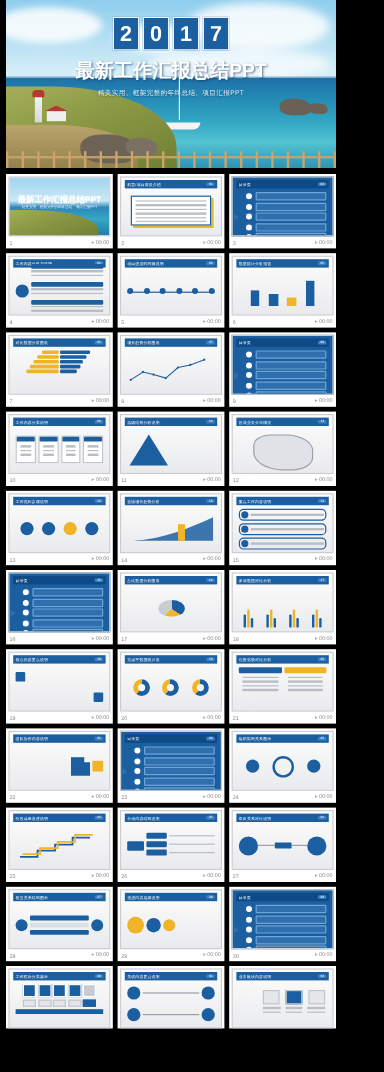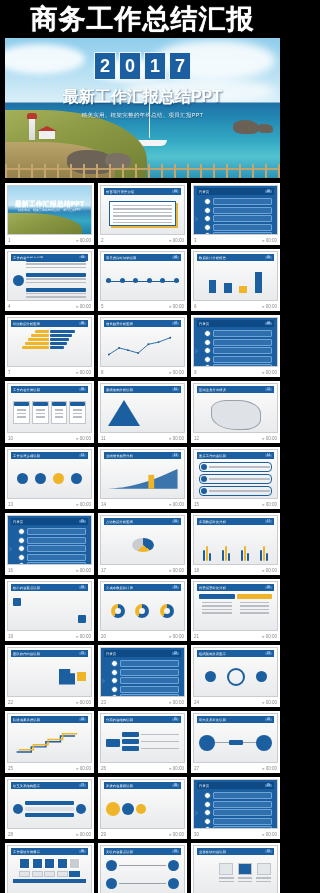--- a/index.html
+++ b/index.html
@@ -162,23 +162,20 @@
   .bx.g{background:#dcdfe3;}
   .flexcol{display:flex;flex-direction:column;gap:2px;height:100%;}
   .flexrow{display:flex;gap:2px;height:100%;align-items:center;}
   .conn{flex:1;height:1px;background:#9aa1a9;}
 </style>
 </head>
 <body>
 
 <div class="page">
 
-  <div class="title-bar">
-    <div class="title">商务工作总结汇报</div>
-  </div>
 
   <div class="hero">
     <div class="sky"></div>
     <div class="cloud c1"></div>
     <div class="cloud c2"></div>
     <div class="cloud c3"></div>
     <div class="cloud c4"></div>
     <div class="sea"></div>
     <div class="horizon"></div>
     <div class="rock r3"></div>

